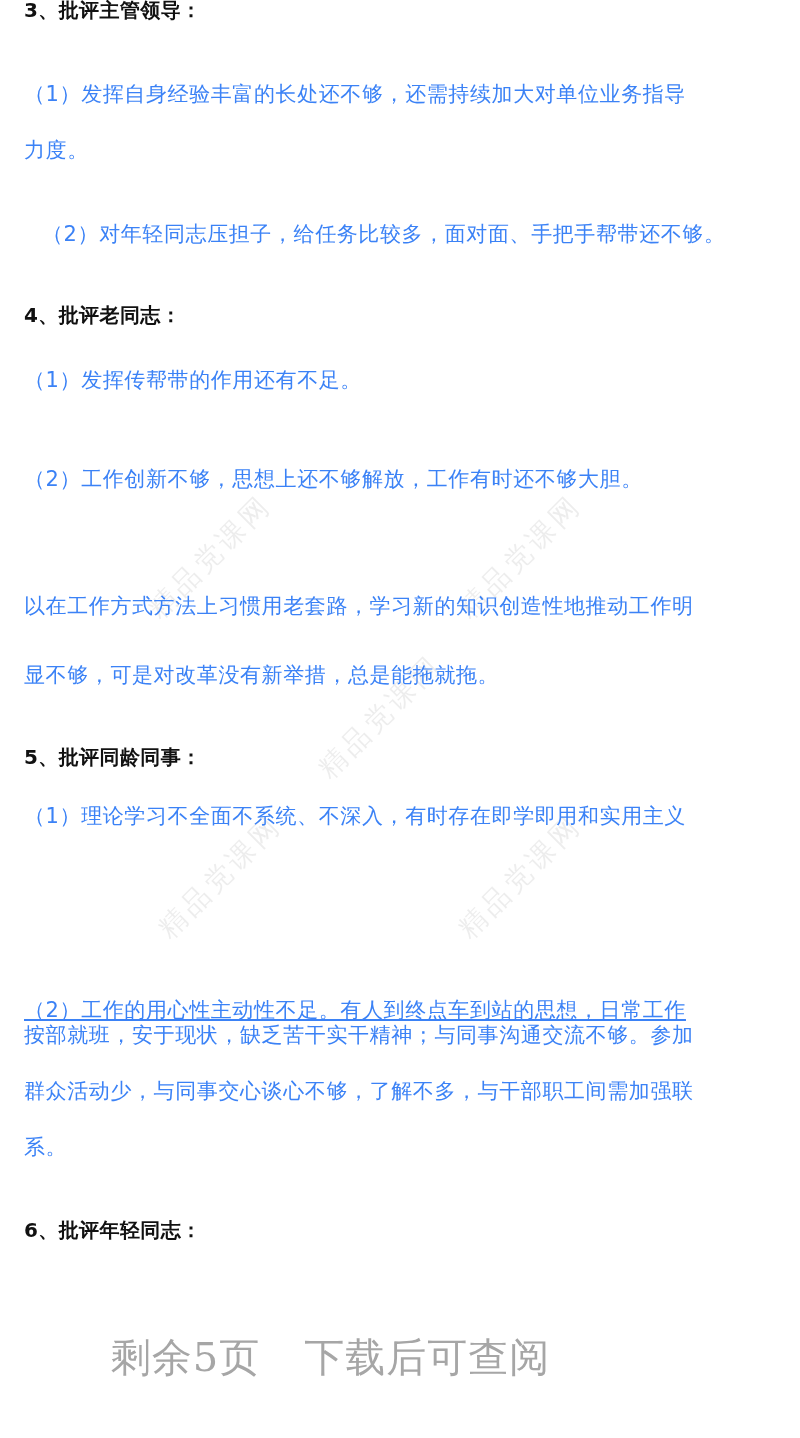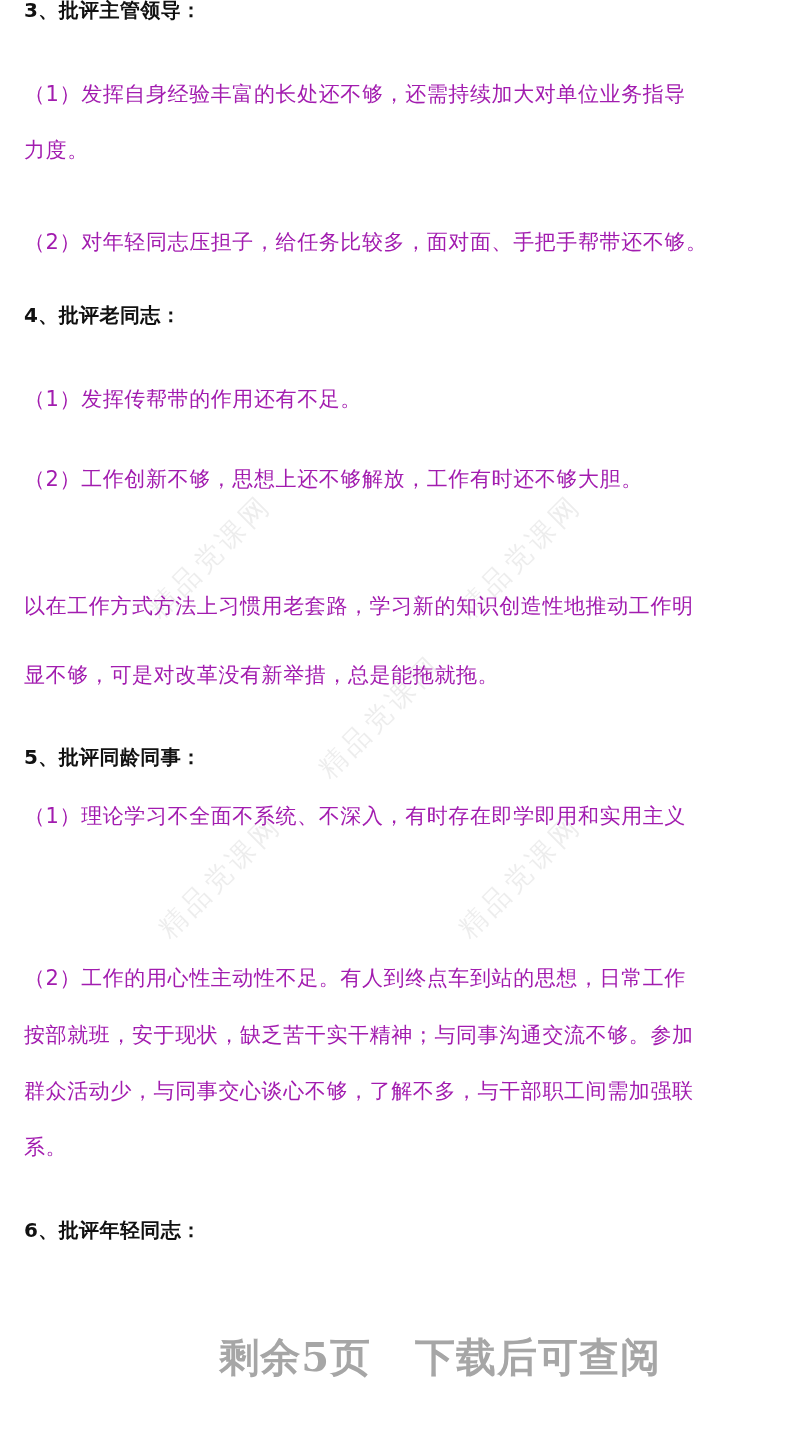--- a/index.html
+++ b/index.html
@@ -21,21 +21,21 @@
     width: 800px;
     height: 1438px;
   }
   .line {
     position: absolute;
     left: 24px;
     white-space: nowrap;
     font-size: 21px;
     line-height: 28px;
     letter-spacing: 0.6px;
-    color: #a21caf;
+    color: #3b82f6;
   }
   .heading {
     font-weight: bold;
     font-size: 20px;
     color: #111111;
     letter-spacing: 0.4px;
   }
   .watermark {
     position: absolute;
     font-size: 28px;
@@ -44,23 +44,23 @@
     transform-origin: left top;
     white-space: nowrap;
     letter-spacing: 4px;
     pointer-events: none;
   }
   .more-banner {
     position: absolute;
     left: 0;
     width: 661px;
     top: 1332px;
-    text-align: right;
+    text-align: center;
     font-family: "DejaVu Serif", "Liberation Serif", serif;
-    font-weight: bold;
+    font-weight: normal;
     font-size: 40px;
     line-height: 50px;
     color: #a6a6a6;
     letter-spacing: 1px;
   }
   .more-banner .gap { display: inline-block; width: 44px; }
 </style>
 </head>
 <body>
 
@@ -68,31 +68,31 @@
 
   <div class="watermark" style="left:140px; top:600px;">精品党课网</div>
   <div class="watermark" style="left:450px; top:600px;">精品党课网</div>
   <div class="watermark" style="left:310px; top:760px;">精品党课网</div>
   <div class="watermark" style="left:150px; top:920px;">精品党课网</div>
   <div class="watermark" style="left:450px; top:920px;">精品党课网</div>
 
   <div class="line heading" style="top:-4px;">3、批评主管领导：</div>
   <div class="line" style="top:80px;">（1）发挥自身经验丰富的长处还不够，还需持续加大对单位业务指导</div>
   <div class="line" style="top:136px;">力度。</div>
-  <div class="line" style="top:228px;">（2）对年轻同志压担子，给任务比较多，面对面、手把手帮带还不够。</div>
+  <div class="line" style="top:220px;margin-left:18px;">（2）对年轻同志压担子，给任务比较多，面对面、手把手帮带还不够。</div>
 
   <div class="line heading" style="top:301px;">4、批评老同志：</div>
-  <div class="line" style="top:385px;">（1）发挥传帮带的作用还有不足。</div>
+  <div class="line" style="top:366px;">（1）发挥传帮带的作用还有不足。</div>
   <div class="line" style="top:465px;">（2）工作创新不够，思想上还不够解放，工作有时还不够大胆。</div>
   <div class="line" style="top:592px;">以在工作方式方法上习惯用老套路，学习新的知识创造性地推动工作明</div>
   <div class="line" style="top:661px;">显不够，可是对改革没有新举措，总是能拖就拖。</div>
 
   <div class="line heading" style="top:743px;">5、批评同龄同事：</div>
   <div class="line" style="top:802px;">（1）理论学习不全面不系统、不深入，有时存在即学即用和实用主义</div>
-  <div class="line" style="top:964px;">（2）工作的用心性主动性不足。有人到终点车到站的思想，日常工作</div>
+  <div class="line" style="top:996px;text-decoration:underline;">（2）工作的用心性主动性不足。有人到终点车到站的思想，日常工作</div>
   <div class="line" style="top:1077px;">群众活动少，与同事交心谈心不够，了解不多，与干部职工间需加强联</div>
   <div class="line" style="top:1021px;">按部就班，安于现状，缺乏苦干实干精神；与同事沟通交流不够。参加</div>
   <div class="line" style="top:1133px;">系。</div>
 
   <div class="line heading" style="top:1216px;">6、批评年轻同志：</div>
 
   <div class="more-banner">
     <span>剩余5页</span><span class="gap"></span><span>下载后可查阅</span>
   </div>
 </div>

